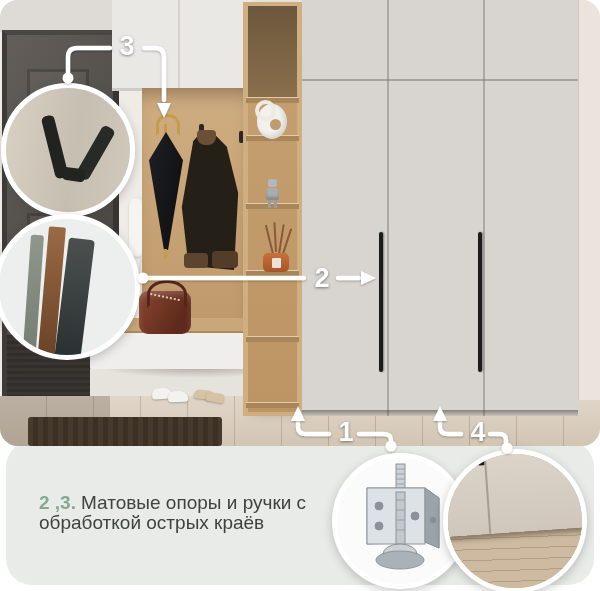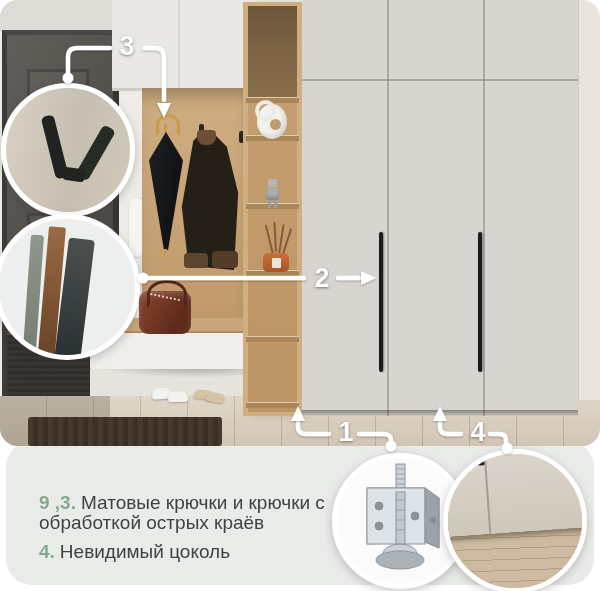--- a/index.html
+++ b/index.html
@@ -139,24 +139,21 @@
 
   svg.overlay{position:absolute;left:0;top:0;z-index:4;}
 </style>
 </head>
 <body>
 
 <div class="page">
 
   <div class="abs legend">
     <div class="legend-item li-2">
-      <span class="num">9 ,3.</span><span>Матовые крючки и крючки с обработкой острых краёв</span>
-    </div>
-    <div class="legend-item li-3">
-      <span class="num">4.</span><span>Невидимый цоколь</span>
+      <span class="num">2 ,3.</span><span>Матовые опоры и ручки с обработкой острых краёв</span>
     </div>
   </div>
 
   <div class="abs photo">
     <div class="abs ceiling-left"></div>
 
     <div class="abs door">
       <div class="door-panel dp1"></div>
       <div class="door-panel dp2"></div>
       <div class="door-bottom"></div>

